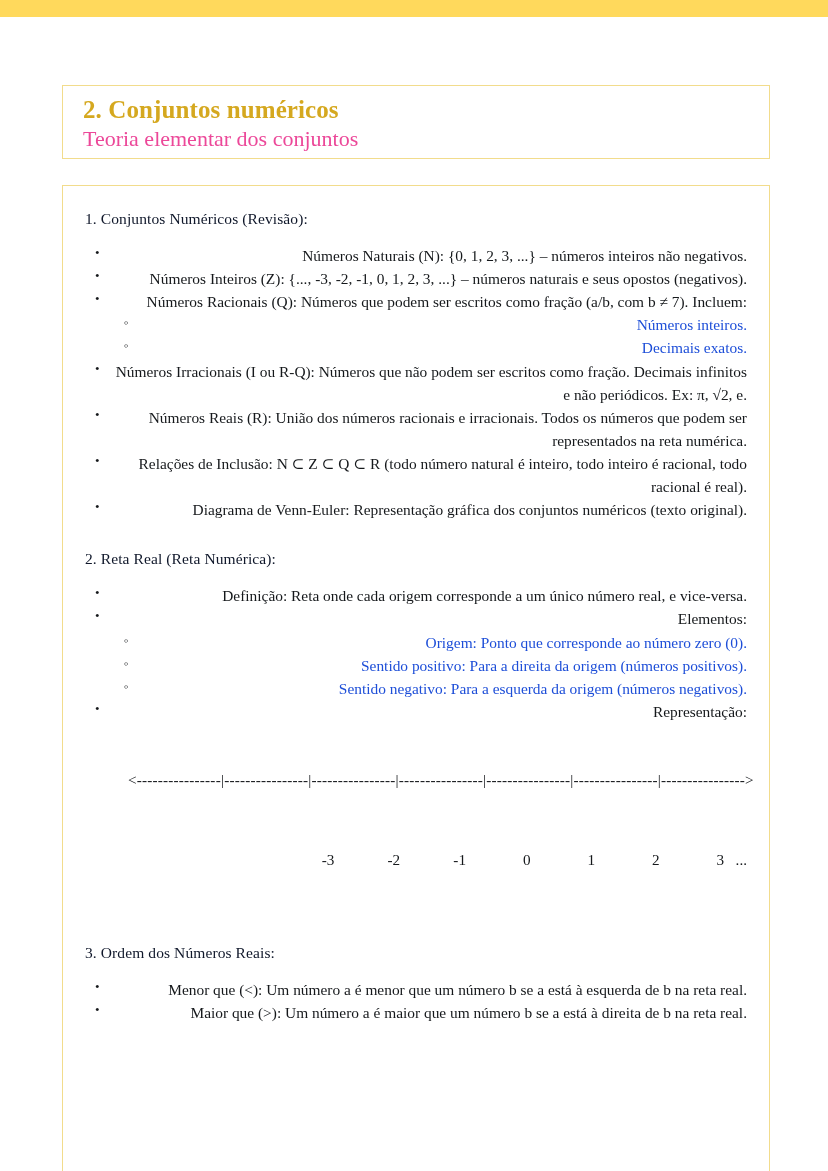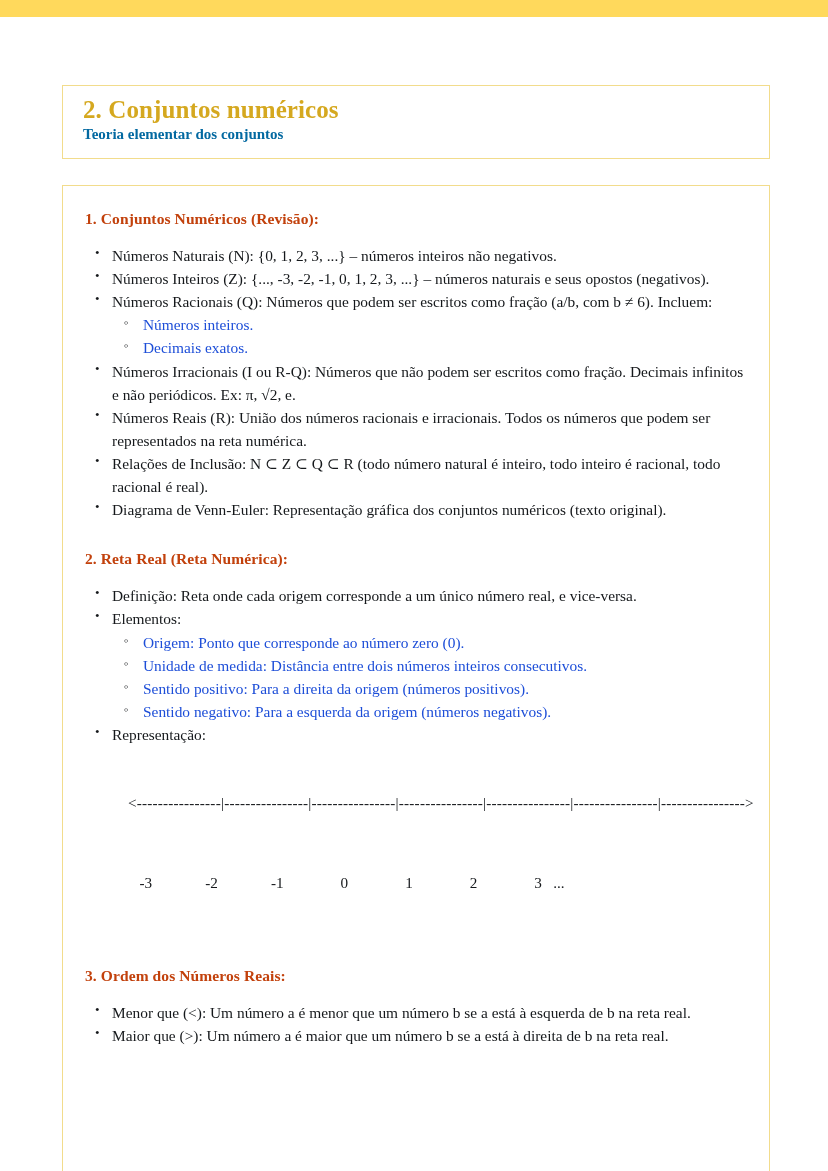--- a/index.html
+++ b/index.html
@@ -43,23 +43,23 @@
     font-family: "Liberation Serif", "DejaVu Serif", serif;
     font-size: 25px;
     font-weight: bold;
     color: #d5a81f;
     line-height: 1.08;
     letter-spacing: .1px;
     margin: 0;
   }
   .doc-subtitle {
     font-family: "Liberation Serif", "DejaVu Serif", serif;
-    font-size: 15px;
-    font-weight: bold;
-    color: #0369a1;
+    font-size: 22px;
+    font-weight: normal;
+    color: #ec4899;
     line-height: 1.15;
     margin: 3px 0 0 0;
   }
 
   
   .content-card {
     position: absolute;
     left: 62px;
     top: 185px;
     width: 708px;
@@ -67,31 +67,32 @@
     box-sizing: border-box;
     border: 1px solid #f2dc8c;
     border-bottom: none;
     background: #ffffff;
     padding: 24px 22px 0 22px;
     overflow: hidden;
   }
 
   .section-heading {
     font-size: 15.5px;
-    font-weight: bold;
-    color: #c2410c;
+    font-weight: normal;
+    color: #0f172a;
     margin: 0 0 16px 0;
     letter-spacing: .1px;
   }
   .section-heading.spaced { margin-top: 29px; }
 
   ul.bullets {
     list-style: none;
     margin: 0 0 0 0;
     padding: 0;
+    text-align: right;
   }
   ul.bullets > li {
     position: relative;
     padding-left: 27px;
     margin: 0 0 0 0;
     font-size: 15.4px;
     line-height: 1.50;
     color: #15181b;
   }
   ul.bullets > li::before {
@@ -157,21 +158,21 @@
   <div class="section-heading">1. Conjuntos Numéricos (Revisão):</div>
 
   <ul class="bullets">
     <li>
       <span>Números Naturais (N): {0, 1, 2, 3, ...} – números inteiros não negativos.</span>
     </li>
     <li>
       <span>Números Inteiros (Z): {..., -3, -2, -1, 0, 1, 2, 3, ...} – números naturais e seus opostos (negativos).</span>
     </li>
     <li>
-      <span>Números Racionais (Q): Números que podem ser escritos como fração (a/b, com b ≠ 6). Incluem:</span>
+      <span>Números Racionais (Q): Números que podem ser escritos como fração (a/b, com b ≠ 7). Incluem:</span>
       <ul class="subbullets">
         <li>
           <span>Números inteiros.</span>
         </li>
         <li>
           <span>Decimais exatos.</span>
         </li>
       </ul>
     </li>
     <li>
@@ -192,23 +193,20 @@
 
   <ul class="bullets">
     <li>
       <span>Definição: Reta onde cada origem corresponde a um único número real, e vice-versa.</span>
     </li>
     <li>
       <span>Elementos:</span>
       <ul class="subbullets">
         <li>
           <span>Origem: Ponto que corresponde ao número zero (0).</span>
-        </li>
-        <li>
-          <span>Unidade de medida: Distância entre dois números inteiros consecutivos.</span>
         </li>
         <li>
           <span>Sentido positivo: Para a direita da origem (números positivos).</span>
         </li>
         <li>
           <span>Sentido negativo: Para a esquerda da origem (números negativos).</span>
         </li>
       </ul>
     </li>
     <li>

